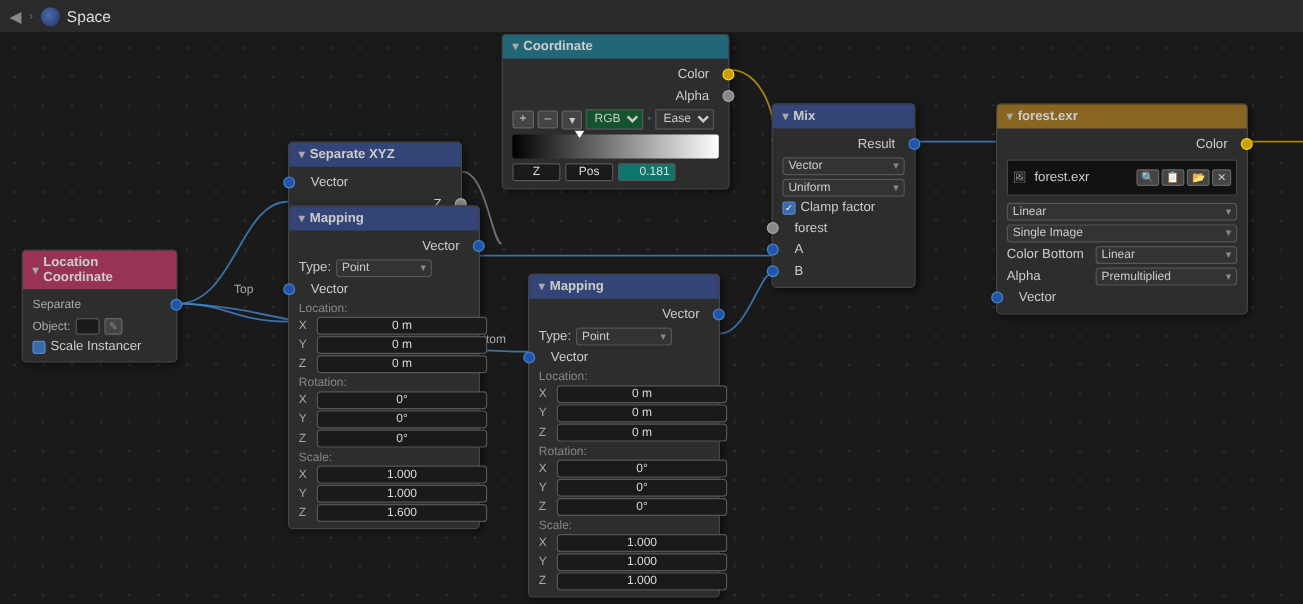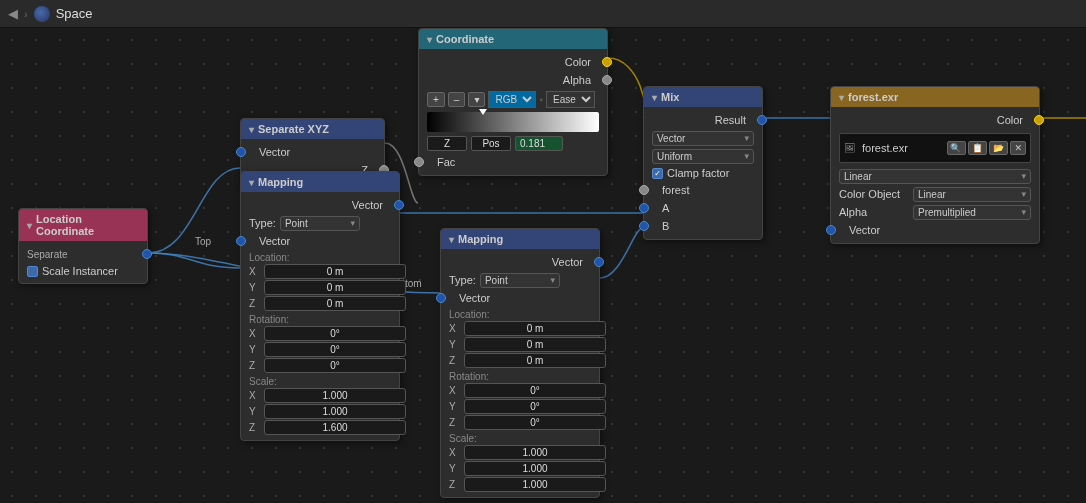--- a/index.html
+++ b/index.html
@@ -378,20 +378,25 @@
   <div class="node" id="node-texcoord">
     <div class="node-header header-pink">
       <span class="collapse-arrow">▾</span>
       <span>Location Coordinate</span>
     </div>
     <div class="node-body">
       <div class="node-row">
         <span class="connector-label">Separate</span>
         <div class="socket socket-right socket-blue"></div>
       </div>
+      <div class="object-row">
+        <span class="object-label">Object:</span>
+        <span class="object-field"></span>
+        <button class="object-edit-btn">✎</button>
+      </div>
       <div class="checkbox-row">
         <div class="checkbox-box"></div>
         <span>Scale Instancer</span>
       </div>
     </div>
   </div>
 
   <div class="node" id="node-sepxyz">
     <div class="node-header header-blue">
       <span class="collapse-arrow">▾</span>
@@ -420,39 +425,35 @@
         <div class="socket socket-right socket-yellow"></div>
       </div>
       <div class="node-row" style="justify-content:flex-end; position:relative;">
         <span style="margin-right:8px;">Alpha</span>
         <div class="socket socket-right socket-gray"></div>
       </div>
       <div class="colorramp-controls">
         <button class="icon-btn">+</button>
         <button class="icon-btn">–</button>
         <button class="icon-btn">▾</button>
-        <select style="background:#0369a1;border:1px solid #555;color:#ccc;font-size:10px;">
+        <select style="background:#14532d;border:1px solid #555;color:#ccc;font-size:10px;">
           <option>RGB</option>
         </select>
         <span style="color:#555;">▪</span>
         <select style="background:#333;border:1px solid #555;color:#ccc;font-size:10px;">
           <option>Ease</option>
         </select>
       </div>
       <div style="margin: 2px 8px; height: 20px; background: linear-gradient(to right, #000, #fff); border-radius: 2px; position: relative;">
         <div style="position:absolute; left: 30%; top: -3px; width: 0; height: 0; border-left: 4px solid transparent; border-right: 4px solid transparent; border-top: 6px solid #fff;"></div>
       </div>
       <div class="colorramp-pos-row">
         <span class="pos-field">Z</span>
         <span class="pos-field">Pos</span>
-        <input class="pos-field" type="text" style="background: #14532d; border: 1px solid rgb(85, 85, 85); color: rgb(221, 221, 221); font-size: 10px; padding: 1px 4px; border-radius: 2px; width: 48px; text-align: left;" value="0.181">
-      </div>
-      <div class="node-row" style="position:relative;">
-        <div class="socket socket-left socket-gray"></div>
-        <span style="margin-left:10px;">Fac</span>
+        <input class="pos-field" type="text" style="background: #0f766e; border: 1px solid rgb(85, 85, 85); color: rgb(221, 221, 221); font-size: 10px; padding: 1px 4px; border-radius: 2px; width: 48px; text-align: right;" value="0.181">
       </div>
     </div>
   </div>
 
   <div class="node" id="node-mapping-top">
     <div class="node-header header-blue">
       <span class="collapse-arrow">▾</span>
       <span>Mapping</span>
     </div>
     <div class="node-body">
@@ -644,21 +645,26 @@
           <button class="icon-btn">📂</button>
           <button class="icon-btn">✕</button>
         </div>
       </div>
       <div class="node-row">
         <div class="dropdown-field">
           <span>Linear</span>
         </div>
       </div>
       <div class="node-row">
-        <span style="margin-right:4px;min-width:70px;">Color Object</span>
+        <div class="dropdown-field">
+          <span>Single Image</span>
+        </div>
+      </div>
+      <div class="node-row">
+        <span style="margin-right:4px;min-width:70px;">Color Bottom</span>
         <div class="dropdown-field" style="flex:1;">
           <span>Linear</span>
         </div>
       </div>
       <div class="node-row">
         <span style="margin-right:4px;min-width:70px;">Alpha</span>
         <div class="dropdown-field" style="flex:1;">
           <span>Premultiplied</span>
         </div>
       </div>

